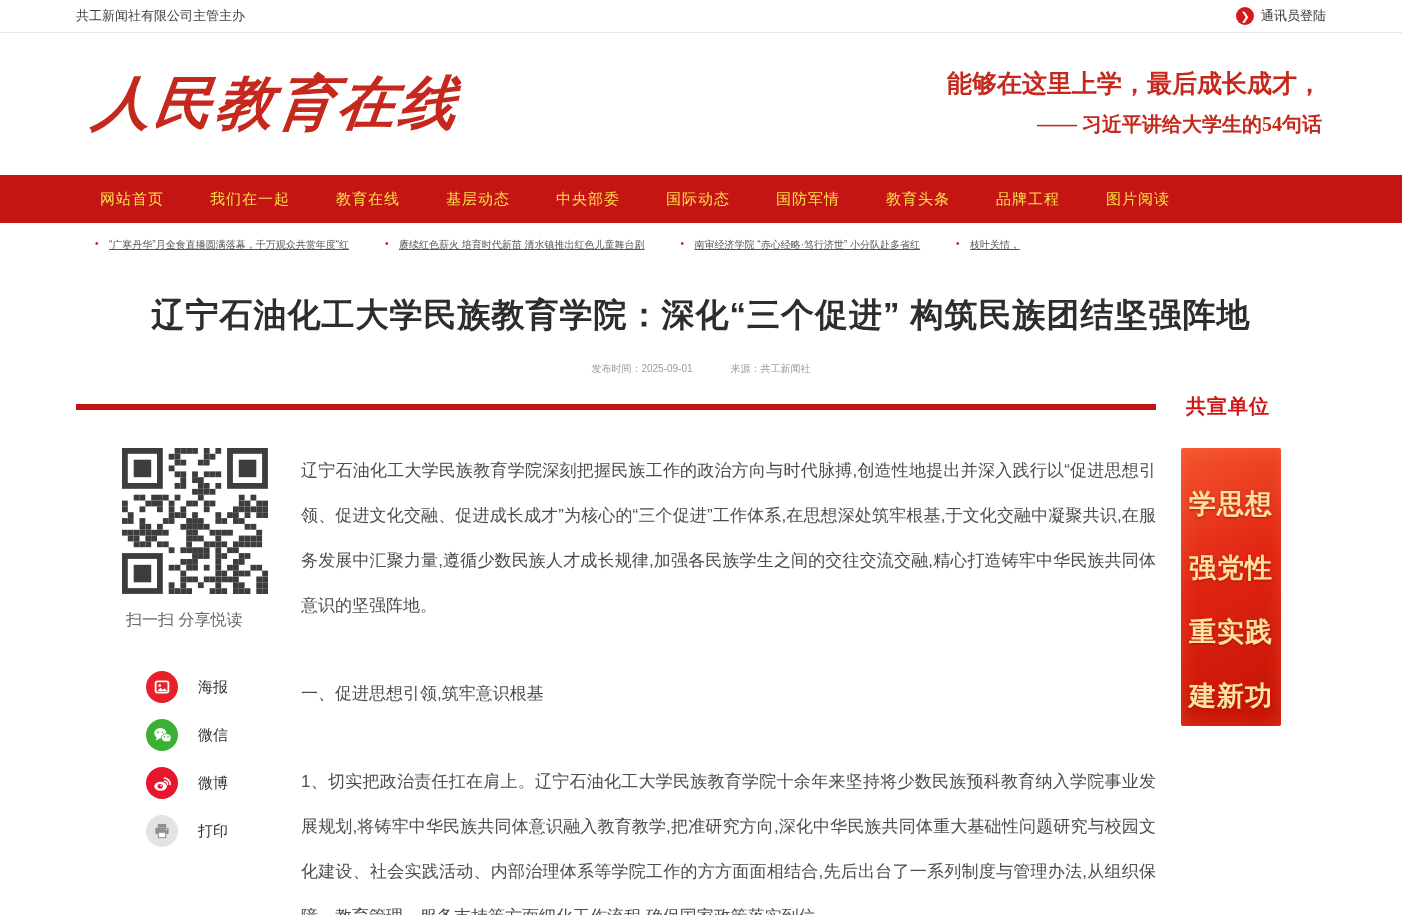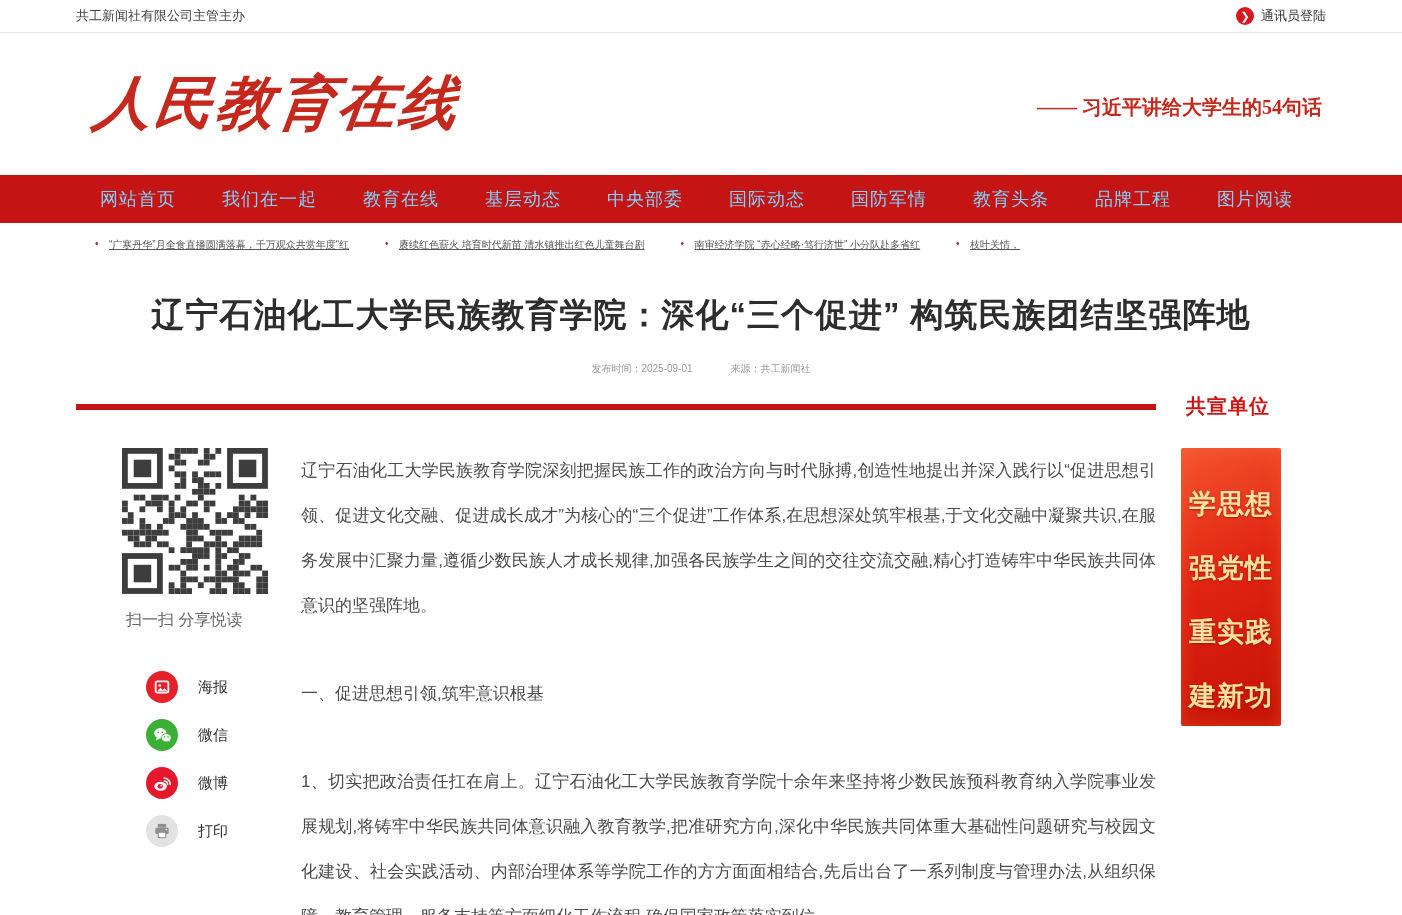--- a/index.html
+++ b/index.html
@@ -19,21 +19,21 @@
   .masthead { height:142px; display:flex; justify-content:space-between; align-items:center; }
   .logo { font-family:"DejaVu Serif","Liberation Serif",serif; font-style:italic; font-weight:bold;
     font-size:58px; color:#c5281c; transform:skewX(-7deg); letter-spacing:3px; padding-left:18px; cursor:pointer; }
   .slogan { color:#c5281c; font-family:"Liberation Serif","DejaVu Serif",serif; font-weight:bold;
     font-size:25px; line-height:35px; padding-right:4px; }
   .slogan .attrib { font-size:20px; text-align:right; margin-top:6px; }
 
   
   .mainnav { background:#c51414; height:48px; }
   .mainnav .inner { display:flex; align-items:center; height:100%; padding-left:24px; }
-  .nav-item { color:#7dd3fc; font-size:18px; margin-right:46px; letter-spacing:1px; cursor:pointer; white-space:nowrap; }
+  .nav-item { color:#fde047; font-size:15px; margin-right:46px; letter-spacing:1px; cursor:pointer; white-space:nowrap; }
 
   
   .ticker-wrap { height:44px; display:flex; align-items:center; }
   .ticker { list-style:none; display:flex; margin:0; padding:0 0 0 19px; }
   .ticker li { color:#555; font-size:10px; margin-right:36px; position:relative; padding-left:14px;
     cursor:pointer; white-space:nowrap;text-decoration:underline; }
   .ticker li::before { content:"•"; color:#a52a2a; position:absolute; left:0; top:0; }
 
   
   h1.title { width:1250px; margin:26px auto 0; text-align:center; font-size:33px; color:#2d2d2d;
@@ -77,20 +77,21 @@
     <a class="login">
       <span class="login-badge">❯</span>
       <span>通讯员登陆</span>
     </a>
   </div>
 </header>
 
 <div class="masthead inner">
   <div class="logo">人民教育在线</div>
   <div class="slogan">
+    <div>能够在这里上学，最后成长成才，</div>
     <div class="attrib">—— 习近平讲给大学生的54句话</div>
   </div>
 </div>
 
 <nav class="mainnav">
   <div class="inner" id="navList">
       <span class="nav-item">网站首页</span>
       <span class="nav-item">我们在一起</span>
       <span class="nav-item">教育在线</span>
       <span class="nav-item">基层动态</span>

